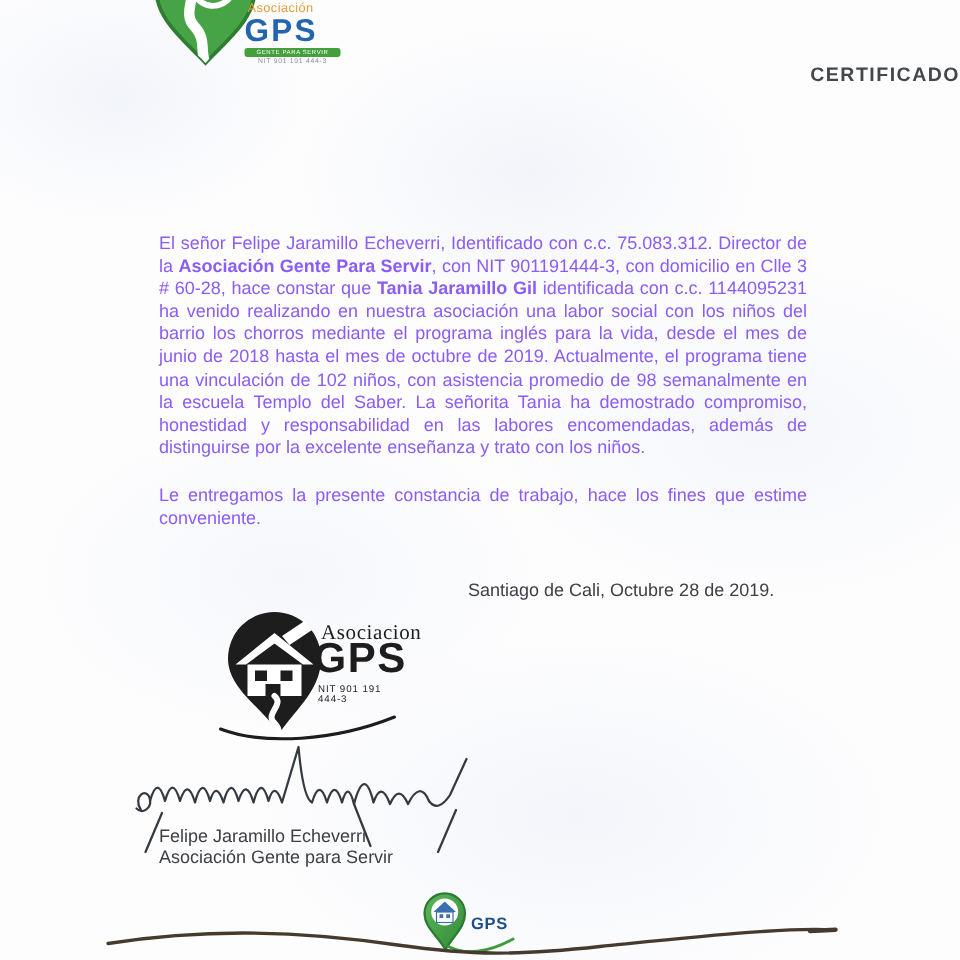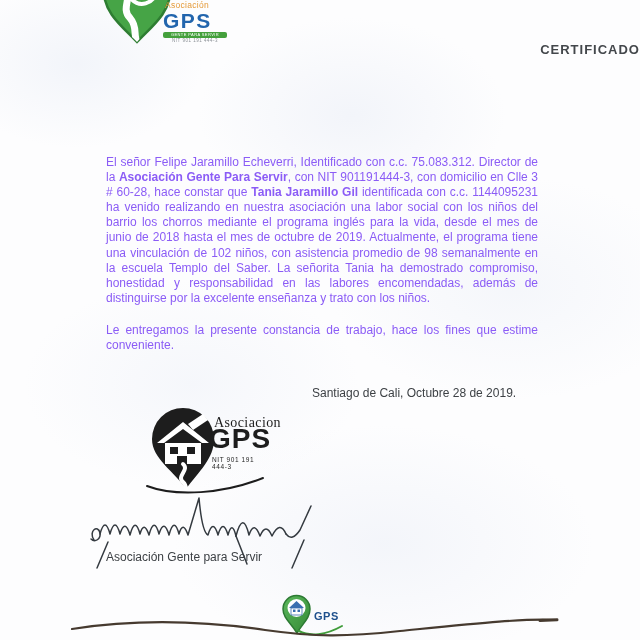--- a/index.html
+++ b/index.html
@@ -109,20 +109,21 @@
     <path d="M14,44 Q19,26 24,44 Q29,26 34,44 Q39,28 44,45 Q49,26 54,44 Q58,30 63,45 Q68,26 73,44 Q78,28 83,45 Q88,26 93,44 Q97,30 102,45 L113,8 Q116,42 122,45 Q127,28 132,45 Q137,28 142,45 Q146,30 150,46"></path>
     <path d="M150,46 L161,74"></path>
     <path d="M150,46 Q157,20 163,45 Q168,30 174,46 Q180,32 186,46 Q194,30 200,44"></path>
     <path d="M200,44 Q206,52 214,40 L225,16"></path>
     <path d="M11,78 L22,52"></path>
     <path d="M206,78 L218,50"></path>
   </g>
 </svg>
 
 <div class="abs signer">
+  <span>Felipe Jaramillo Echeverri</span>
   <span>Asociación Gente para Servir</span>
 </div>
 
 <svg class="abs" style="left:278px;top:593px" width="86" height="47" viewBox="0 0 86 47">
   <defs>
     <linearGradient id="gg" x1="0" y1="0" x2="1" y2="1">
       <stop offset="0" stop-color="#5cb85c"></stop>
         <stop offset="1" stop-color="#338a36"></stop>
     </linearGradient>
   </defs>

